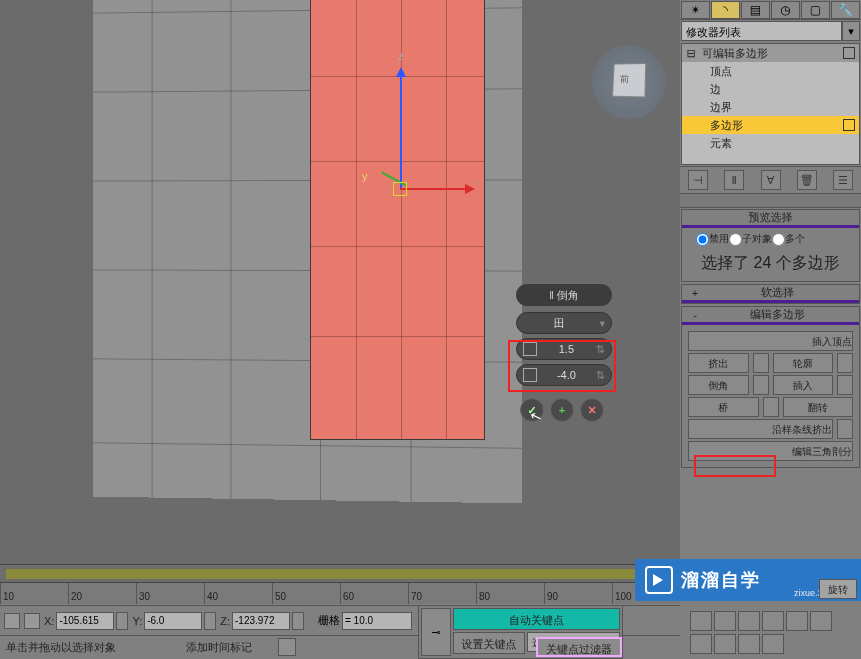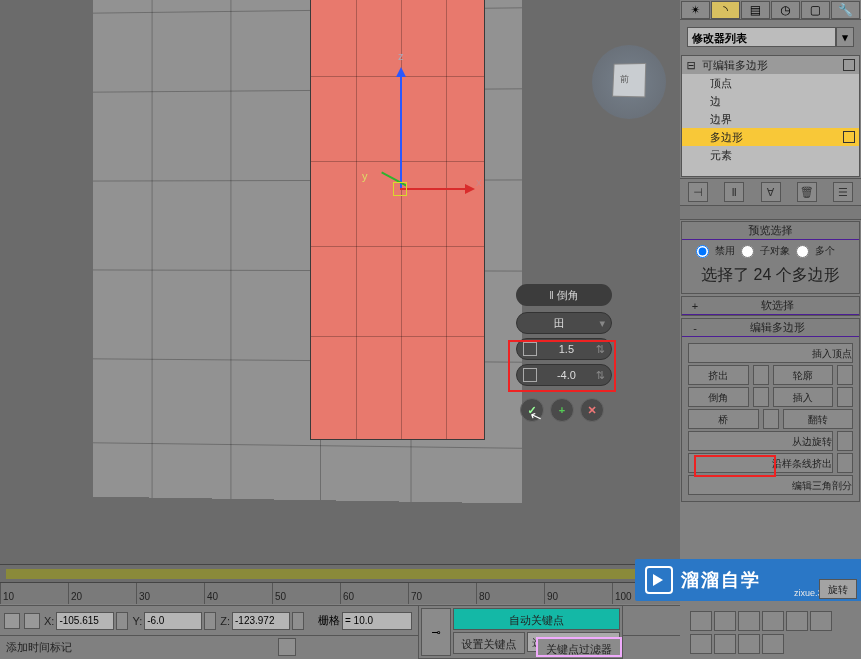--- a/index.html
+++ b/index.html
@@ -125,39 +125,39 @@
     
     .right-panel{
       width:181px;height:659px;background:#808080;position:relative;
       display:flex;flex-direction:column;
     }
     .cmd-icons{height:20px;background:#808080;display:flex;gap:1px;padding:1px;border-bottom:1px solid #555;}
     .cmd-icons div{flex:1;height:18px;background:#8a8a8a;border:1px solid #555;display:flex;align-items:center;justify-content:center;font-size:12px;}
     .cmd-icons div.active{background:#d8c060;}
     .name-field{margin:1px;}
     .name-field input{width:100%;height:20px;background:#bcbcbc;border:1px solid #555;font-size:11px;padding:0 4px;}
-    .mod-list-label{display:flex;margin:7px;font-weight:bold;}
+    .mod-list-label{display:flex;margin:1px;}
     .mod-list-label .txt{flex:1;height:20px;background:#bcbcbc;border:1px solid #555;line-height:20px;padding-left:4px;}
     .mod-list-label .dd{width:18px;height:20px;background:#8f8f8f;border:1px solid #555;text-align:center;line-height:18px;}
     .mod-stack{margin:1px;height:122px;background:#bcbcbc;border:1px solid #555;overflow:hidden;}
     .mod-stack .item{display:flex;align-items:center;height:18px;padding-left:4px;gap:6px;color:#222;}
     .mod-stack .item .toggle{width:10px;text-align:center;}
     .mod-stack .item .bullet{width:12px;height:12px;border:1px solid #333;}
     .mod-stack .item.sub{padding-left:28px;}
     .mod-stack .item.selected{background:#f8c838;}
     .mod-stack .item.top{background:#9a9a9a;}
     .stack-btns{height:28px;display:flex;gap:16px;padding:4px 8px;border-top:1px solid #555;border-bottom:1px solid #555;align-items:center;justify-content:space-between;}
     .stack-btns div{width:20px;height:20px;background:#8a8a8a;border:1px solid #555;display:flex;align-items:center;justify-content:center;color:#333;}
     .rollup-sep{height:14px;background:#7a7a7a;border-bottom:1px solid #555;}
     .rollup{border:1px solid #555;margin:1px;background:#808080;}
-    .rollup-header{height:18px;background:#808080;border-bottom:1px solid #4c1d95;display:flex;align-items:center;padding:0 6px;color:#222;}
+    .rollup-header{height:18px;background:#808080;border-bottom:3px solid #4c1d95;display:flex;align-items:center;padding:0 6px;color:#222;}
     .rollup-header .pm{width:14px;text-align:center;}
     .rollup-header .title{flex:1;text-align:center;}
     .rollup-body{padding:4px 6px;color:#222;}
-    .radio-row{display:flex;gap:6px;align-items:center;margin-bottom:4px;font-size:10px;padding-left:8px;}
+    .radio-row{display:flex;gap:0;align-items:center;margin-bottom:4px;font-size:10px;padding-left:8px;}
     .radio-row input{margin:0;}
     .sel-info{text-align:center;font-size:16px;padding:3px 0;}
     .btn-row{display:flex;gap:4px;margin:2px 0;}
     .btn-row .pbtn{flex:1;height:20px;background:#8a8a8a;border:1px solid #555;text-align:center;line-height:20px;font-size:10px;position:relative;}
     .btn-row .spbtn{width:16px;height:20px;background:#8a8a8a;border:1px solid #555;}
     .btn-row .pbtn.single{flex:1;text-align:right;}
     .red-box-right{position:absolute;border:2px solid #e22;pointer-events:none;}
     .red-box-chamfer{left:694px;top:455px;width:82px;height:22px;}
     
     .watermark{position:absolute;right:-4px;bottom:58px;width:230px;height:42px;background:linear-gradient(90deg,#2a77c6,#2a77c6);display:flex;align-items:center;padding-left:10px;gap:8px;color:#fff;border-radius:2px 0 0 2px;}
@@ -273,20 +273,21 @@
         <input value="-123.972" style="">
         <div class="spin"></div>
       </div>
       <div class="grid-label">
         <label>栅格</label>
         <input readonly="" value="= 10.0" style="">
       </div>
     </div>
 
     <div class="status-bar">
+      <div class="status-left">单击并拖动以选择对象</div>
       <div class="status-mid">添加时间标记</div>
       <div class="tag-btn"></div>
     </div>
 
     <div class="key-area">
       <div style="display:flex;height:100%;">
         <div class="key-big-btn">⊸</div>
         <div class="key-right">
           <div class="auto-key">自动关键点</div>
           <div class="auto-key2">
@@ -389,24 +390,20 @@
           <div class="spbtn"></div>
           <div class="pbtn">插入</div>
           <div class="spbtn"></div>
         </div>
         <div class="btn-row">
           <div class="pbtn">桥</div>
           <div class="spbtn"></div>
           <div class="pbtn">翻转</div>
         </div>
         <div class="btn-row">
-          <div class="pbtn single">从边旋转</div>
-          <div class="spbtn"></div>
-        </div>
-        <div class="btn-row">
           <div class="pbtn single">沿样条线挤出</div>
           <div class="spbtn"></div>
         </div>
         <div class="btn-row">
           <div class="pbtn single">编辑三角剖分</div>
         </div>
       </div>
     </div>
   </div>
 </div>

